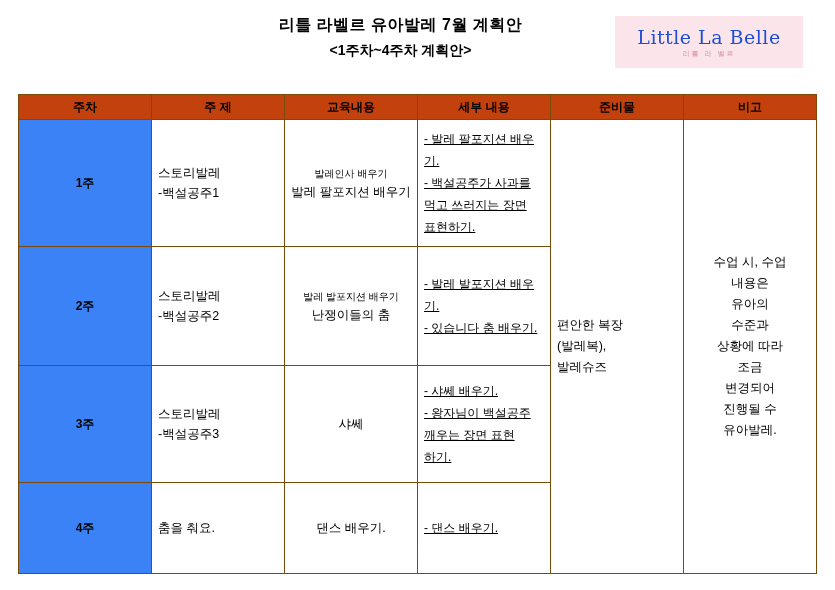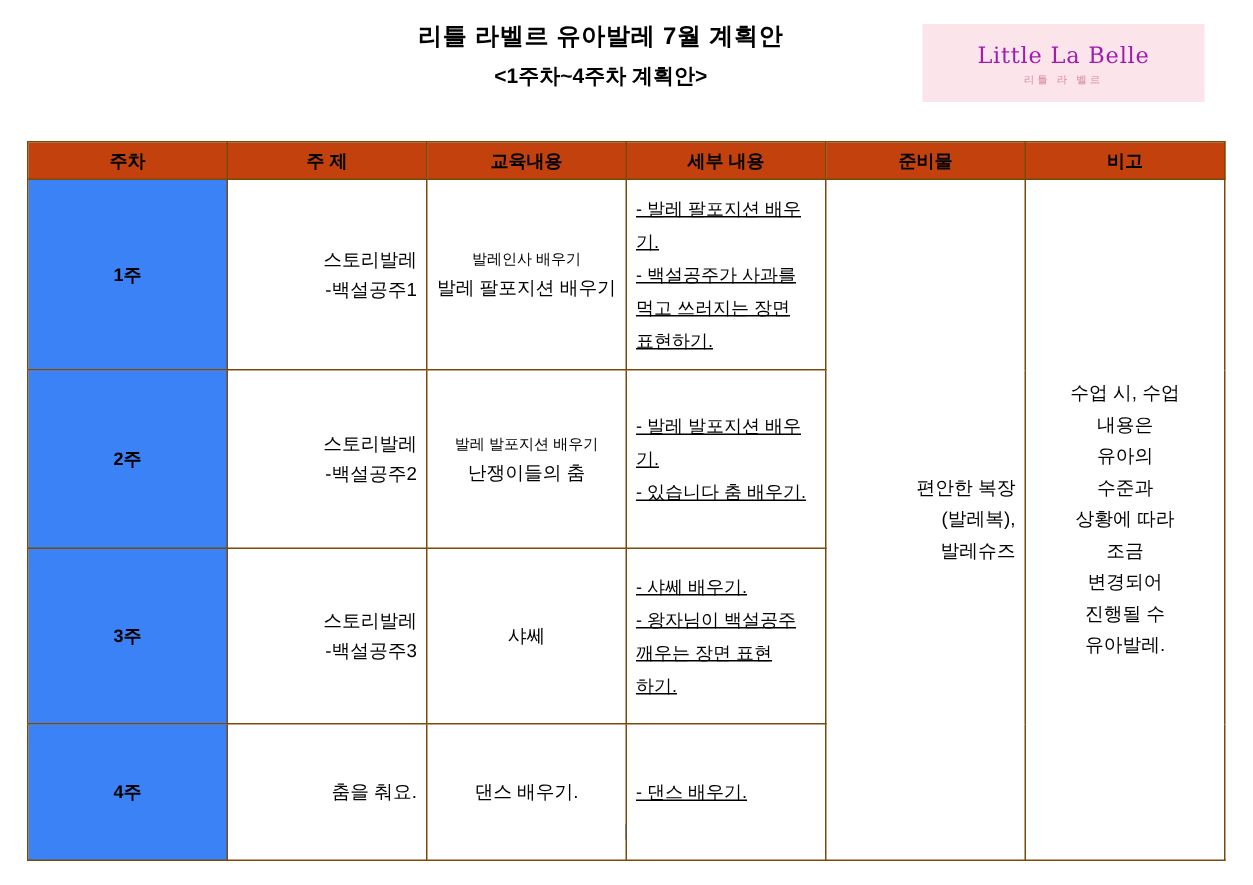--- a/index.html
+++ b/index.html
@@ -50,22 +50,22 @@
     width: 188px;
     height: 52px;
     background: #fbe4ea;
     display: flex;
     flex-direction: column;
     align-items: center;
     justify-content: center;
   }
   .logo-main {
     font-family: "DejaVu Serif", serif;
-    font-size: 15px;
-    color: #a21caf;
+    font-size: 19px;
+    color: #1d4ed8;
     letter-spacing: 0.5px;
     line-height: 22px;
   }
   .logo-sub {
     font-size: 7px;
     color: #d98aa6;
     letter-spacing: 2px;
     line-height: 11px;
   }
 
@@ -92,21 +92,21 @@
     text-align: center;
   }
   td.week {
     background: #3b82f6;
     text-align: center;
     font-size: 12px;
     font-weight: bold;
     width: 46px;
   }
   td.topic {
-    text-align: right;
+    text-align: left;
     font-size: 12.5px;
     line-height: 20px;
     width: 115px;
   }
   td.edu {
     text-align: center;
     font-size: 12.5px;
     line-height: 19px;
     width: 143px;
   }
@@ -116,21 +116,21 @@
   }
   td.detail {
     font-size: 12px;
     line-height: 22px;
     width: 260px;
     padding-left: 12px;
     padding-right: 8px;
     text-decoration: underline;
   }
   td.prep {
-    text-align: right;
+    text-align: left;
     font-size: 12.5px;
     line-height: 21px;
     width: 93px;
   }
   td.note {
     text-align: center;
     font-size: 12.5px;
     line-height: 21px;
     width: 84px;
   }

